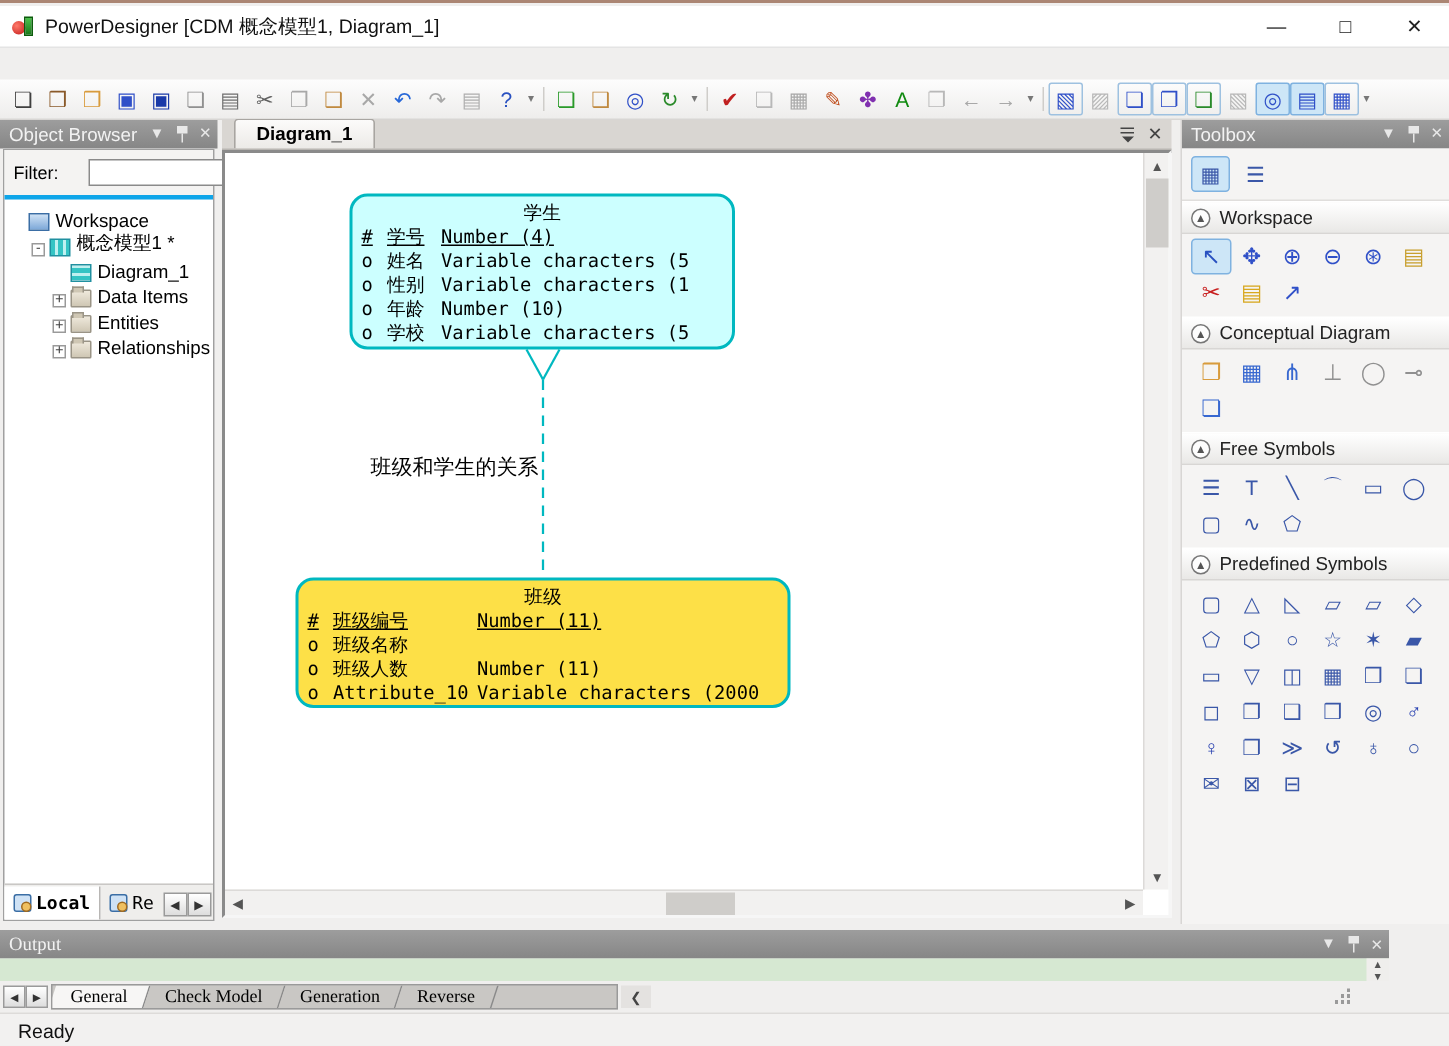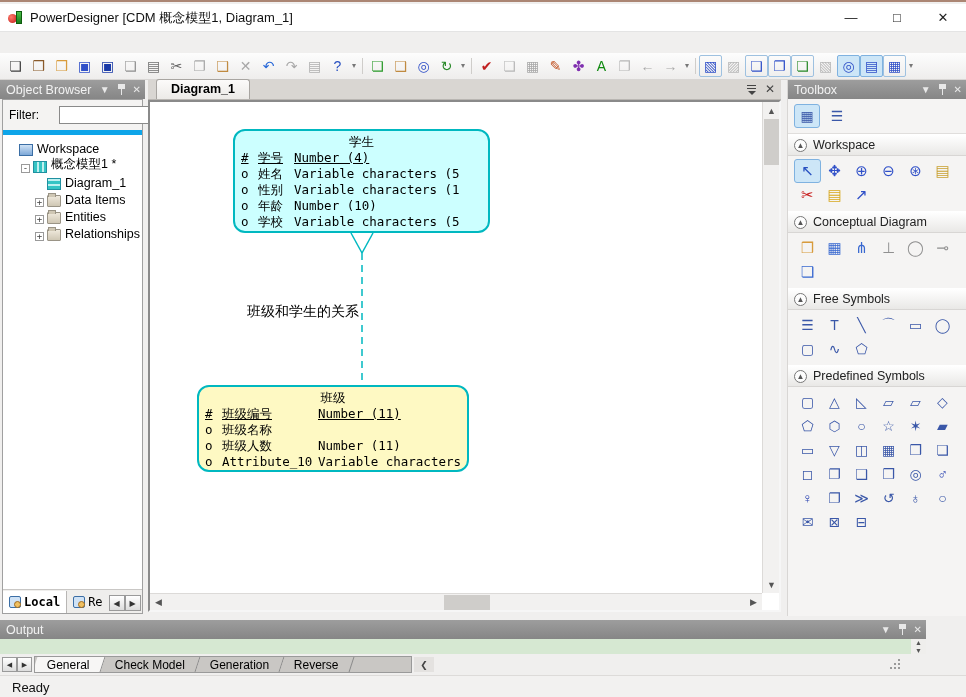--- a/index.html
+++ b/index.html
@@ -34,21 +34,21 @@
   
   .panel-header { height:19px; background:linear-gradient(#9d9d9d,#868686); color:#f2f2f2; font-size:12.5px; display:flex; align-items:center; padding:0 4px 0 6px; }
   .ph-icons { margin-left:auto; display:flex; gap:7px; align-items:center; color:#e8e8e8; font-size:10px; }
   .pin-icon { width:9px; height:11px; position:relative; display:inline-block; }
   .pin-icon::before { content:""; position:absolute; left:1px; top:0; width:7px; height:5px; background:#e8e8e8; }
   .pin-icon::after { content:""; position:absolute; left:4px; top:5px; width:1px; height:6px; background:#e8e8e8; }
 
   
   .left-panel { position:absolute; left:0; top:78px; width:145px; height:536px; background:#f0efee; }
   .lp-body { position:absolute; left:2px; top:19px; right:2px; bottom:2px; background:#fff; border:1px solid #a0a0a0; }
-  .filter-row { display:flex; align-items:center; gap:20px; padding:6px 4px 6px 6px; background:#f4f3f2; border-bottom:5px solid #0ea5e9; }
+  .filter-row { display:flex; align-items:center; gap:20px; padding:6px 4px 6px 6px; background:#f4f3f2; border-bottom:3px solid #0ea5e9; }
   .filter-input { flex:1; height:18px; border:1px solid #8a8a8a; background:#fff; font-size:12px; padding:0 2px; font-family:inherit; }
   .tree { padding:4px 0 0 4px; }
   .tree-row { display:flex; align-items:flex-end; height:17px; white-space:nowrap; }
   .expander { width:9px; height:9px; border:1px solid #9a9a9a; background:#fff; font-size:9px; line-height:7px; text-align:center; margin-right:3px; flex:none; color:#444; font-family:"DejaVu Sans Mono",monospace; }
   .exp-space { width:12px; flex:none; }
   .t-icon { width:14px; height:12px; margin-right:4px; flex:none; position:relative; }
   .i-workspace { background:linear-gradient(#cfe2f5,#7da8d8); border:1px solid #3b6ea5; }
   .i-model { background:repeating-linear-gradient(90deg,#35c4c4 0 3px,#bff0f0 3px 5px); border:1px solid #2090a0; }
   .i-diagram { background:repeating-linear-gradient(0deg,#35c4c4 0 3px,#bff0f0 3px 5px); border:1px solid #2090a0; }
   .i-folder { background:linear-gradient(#efe9dc,#cfc7b4); border:1px solid #9a9486; border-radius:1px; }
@@ -98,21 +98,21 @@
   .mode-btn { width:26px; height:24px; display:flex; align-items:center; justify-content:center; font-size:14px; color:#3a57a8; border:1px solid transparent; border-radius:3px; }
   .mode-btn.selected { background:#cde6f7; border-color:#7fb2e0; }
   .sec-header { display:flex; align-items:center; gap:6px; height:22px; padding-left:6px; background:linear-gradient(#ffffff,#e9e8e6); border-top:1px solid #fff; border-bottom:1px solid #d8d6d4; font-size:12.5px; color:#222; }
   .sec-chevron { width:13px; height:13px; border:1px solid #777; border-radius:50%; font-size:8px; line-height:11px; text-align:center; color:#555; background:#fdfdfd; }
   .icon-grid { display:flex; flex-wrap:wrap; padding:3px 4px 4px 6px; }
   .tool-btn { width:27px; height:24px; display:flex; align-items:center; justify-content:center; font-size:15px; border:1px solid transparent; border-radius:3px; }
   .tool-btn.selected { background:#cde6f7; border-color:#7fb2e0; }
   .shape-grid .tool-btn { font-size:14px; color:#3a57a8; }
 
   
-  .output { position:absolute; left:0; top:618px; width:926px; height:55px; }
+  .output { position:absolute; left:0; top:618px; width:926px; height:55px;font-family:Liberation Serif, serif; }
   .out-green { position:absolute; left:0; top:19px; right:0; height:15px; background:#d6e8d2; }
   .out-green .mini-scroll { position:absolute; right:0; top:0; width:15px; height:100%; background:#efeeec; display:flex; flex-direction:column; justify-content:space-between; align-items:center; font-size:7px; color:#555; }
   .out-tabrow { position:absolute; left:0; top:34px; right:0; height:21px; background:#f0efee; display:flex; align-items:center; }
   .out-nav { display:flex; margin:0 2px; }
   .out-nav-btn { width:15px; height:15px; border:1px solid #9a9a9a; background:linear-gradient(#fff,#ddd); font-size:7px; display:flex; align-items:center; justify-content:center; color:#333; }
   .out-tabs { height:17px; background:#c9c7c4; border:1px solid #9a9a9a; display:flex; align-items:stretch; width:378px; overflow:hidden; }
   .out-tab { padding:0 12px; display:flex; align-items:center; font-size:12px; position:relative; transform:skewX(-18deg); border-right:1px solid #8a8a8a; background:#c9c7c4; }
   .out-tab span { transform:skewX(18deg); display:block; }
   .out-tab.active { background:#f7f6f5; font-weight:normal; }
   .out-right { margin-left:2px; display:flex; align-items:center; gap:4px; }
@@ -369,21 +369,21 @@
               <span class="attr-marker" style="width:17px">o</span>
               <span class="attr-name" style="width:36px">年龄</span>
               <span class="attr-type">Number (10)</span>
             </div>
             <div class="attr-row">
               <span class="attr-marker" style="width:17px">o</span>
               <span class="attr-name" style="width:36px">学校</span>
               <span class="attr-type">Variable characters (5</span>
             </div>
           </div>
-          <div class="entity" style="left: 47px; top: 283px; width: 272px; height: 87px; background: #fef9c3; border-color: rgb(0, 184, 192);">
+          <div class="entity" style="left: 47px; top: 283px; width: 330px; height: 87px; background: #fde047; border-color: rgb(0, 184, 192);">
             <div class="entity-title">班级</div>
             <div class="attr-row ident">
               <span class="attr-marker" style="width:17px">#</span>
               <span class="attr-name" style="width:96px">班级编号</span>
               <span class="attr-type">Number (11)</span>
             </div>
             <div class="attr-row">
               <span class="attr-marker" style="width:17px">o</span>
               <span class="attr-name" style="width:96px">班级名称</span>
             </div>

